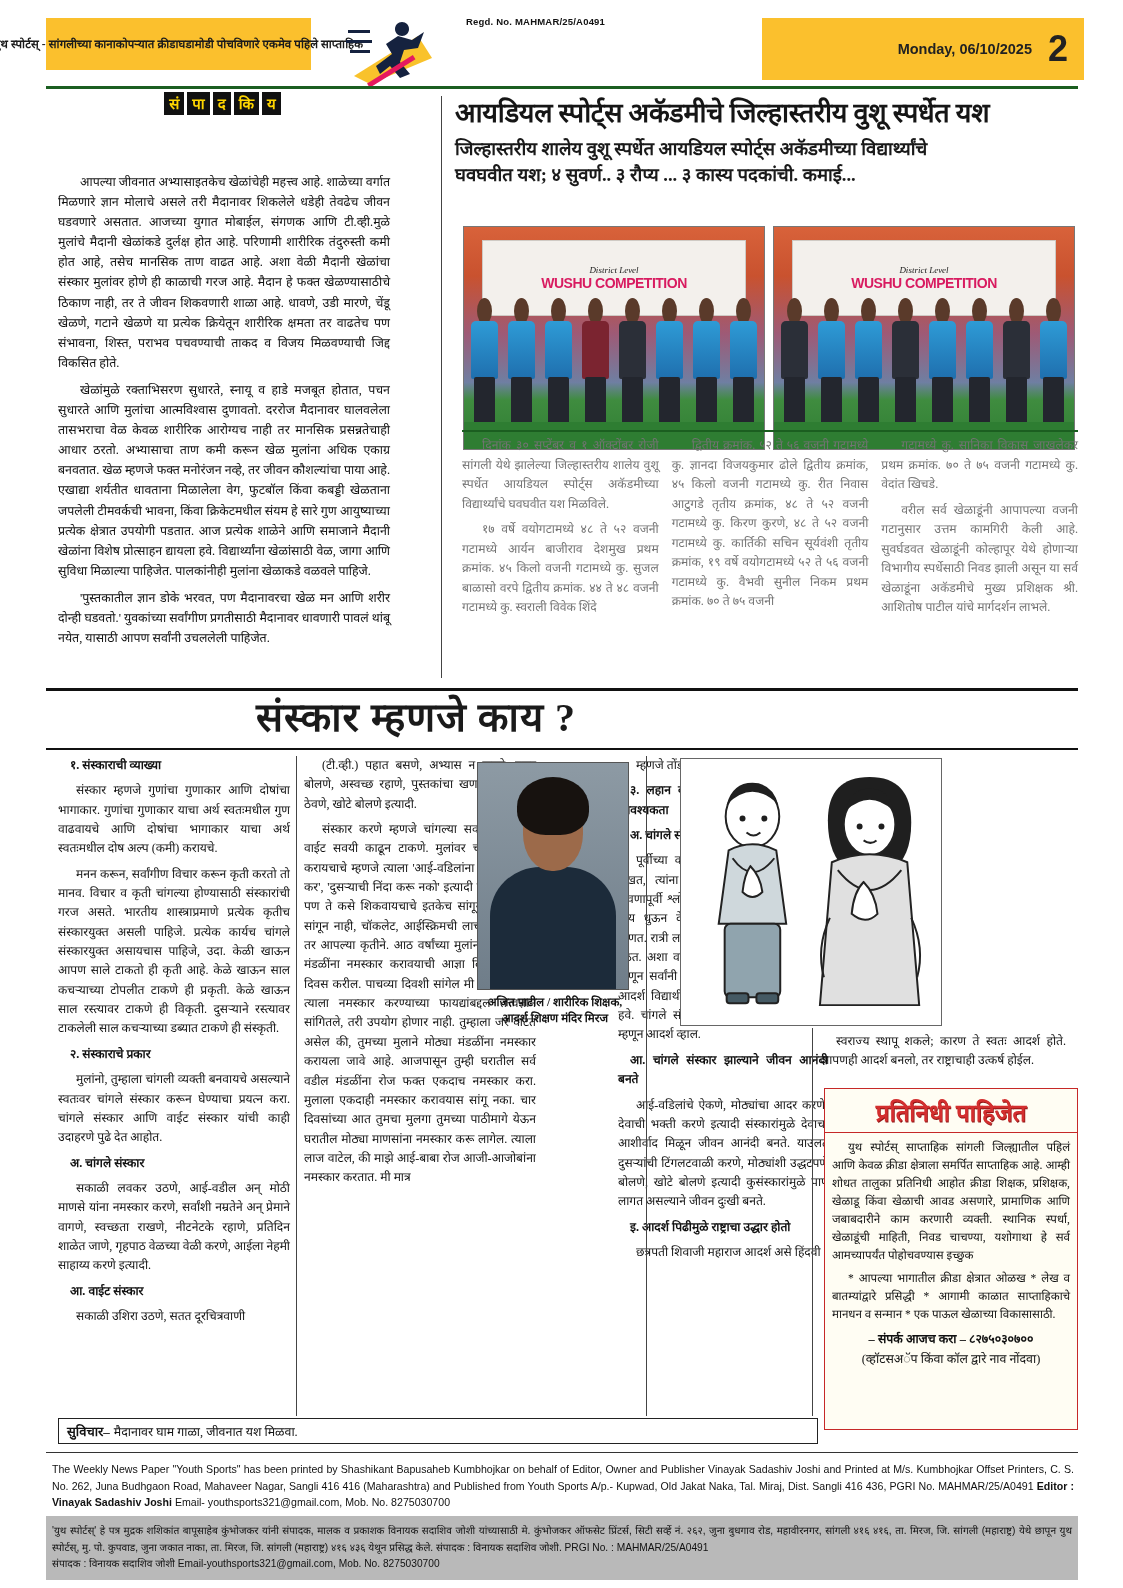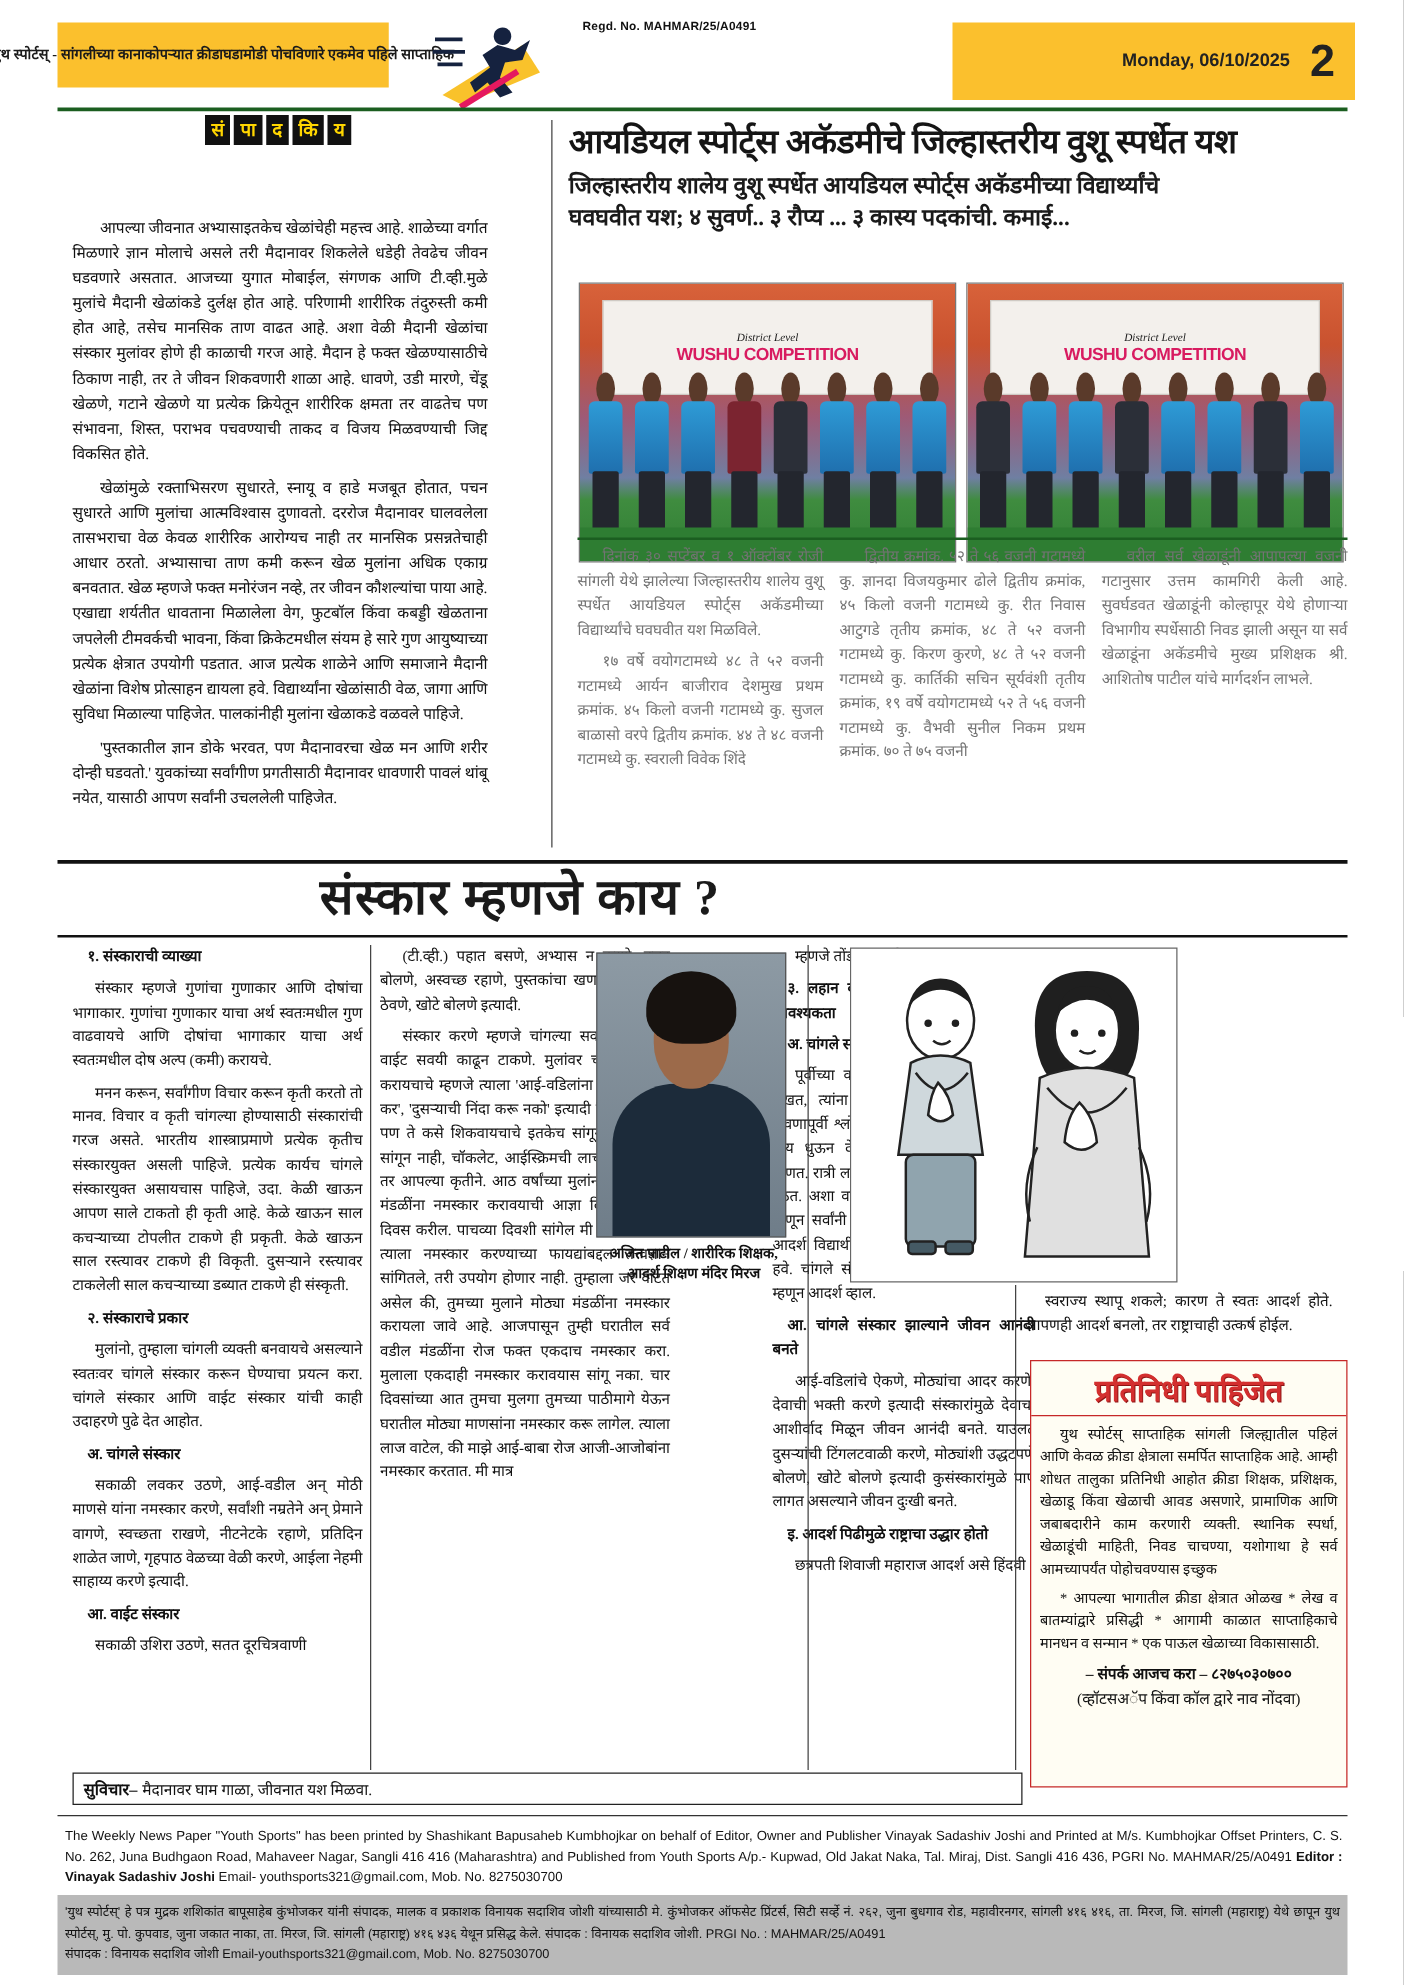--- a/index.html
+++ b/index.html
@@ -399,20 +399,21 @@
 
   <div class="news-cols">
     <div class="news-col">
       <p>दिनांक ३० सप्टेंबर व १ ऑक्टोंबर रोजी सांगली येथे झालेल्या जिल्हास्तरीय शालेय वुशू स्पर्धेत आयडियल स्पोर्ट्स अकॅडमीच्या विद्यार्थ्यांचे घवघवीत यश मिळविले.</p>
       <p>१७ वर्षे वयोगटामध्ये ४८ ते ५२ वजनी गटामध्ये आर्यन बाजीराव देशमुख प्रथम क्रमांक. ४५ किलो वजनी गटामध्ये कु. सुजल बाळासो वरपे द्वितीय क्रमांक. ४४ ते ४८ वजनी गटामध्ये कु. स्वराली विवेक शिंदे</p>
     </div>
     <div class="news-col">
       <p>द्वितीय क्रमांक. ५२ ते ५६ वजनी गटामध्ये कु. ज्ञानदा विजयकुमार ढोले द्वितीय क्रमांक, ४५ किलो वजनी गटामध्ये कु. रीत निवास आटुगडे तृतीय क्रमांक, ४८ ते ५२ वजनी गटामध्ये कु. किरण कुरणे, ४८ ते ५२ वजनी गटामध्ये कु. कार्तिकी सचिन सूर्यवंशी तृतीय क्रमांक, १९ वर्षे वयोगटामध्ये ५२ ते ५६ वजनी गटामध्ये कु. वैभवी सुनील निकम प्रथम क्रमांक. ७० ते ७५ वजनी</p>
     </div>
     <div class="news-col">
+      <p>गटामध्ये कु. सानिका विकास जाखलेकर प्रथम क्रमांक. ७० ते ७५ वजनी गटामध्ये कु. वेदांत खिचडे.</p>
       <p>वरील सर्व खेळाडूंनी आपापल्या वजनी गटानुसार उत्तम कामगिरी केली आहे. सुवर्घडवत खेळाडूंनी कोल्हापूर येथे होणाऱ्या विभागीय स्पर्धेसाठी निवड झाली असून या सर्व खेळाडूंना अकॅडमीचे मुख्य प्रशिक्षक श्री. आशितोष पाटील यांचे मार्गदर्शन लाभले.</p>
     </div>
   </div>
 
   <div class="sans-band-top"></div>
   <div class="sans-title">संस्कार म्हणजे काय ?</div>
   <div class="sans-band-bot"></div>
 
   <div class="sans-cols">
 

